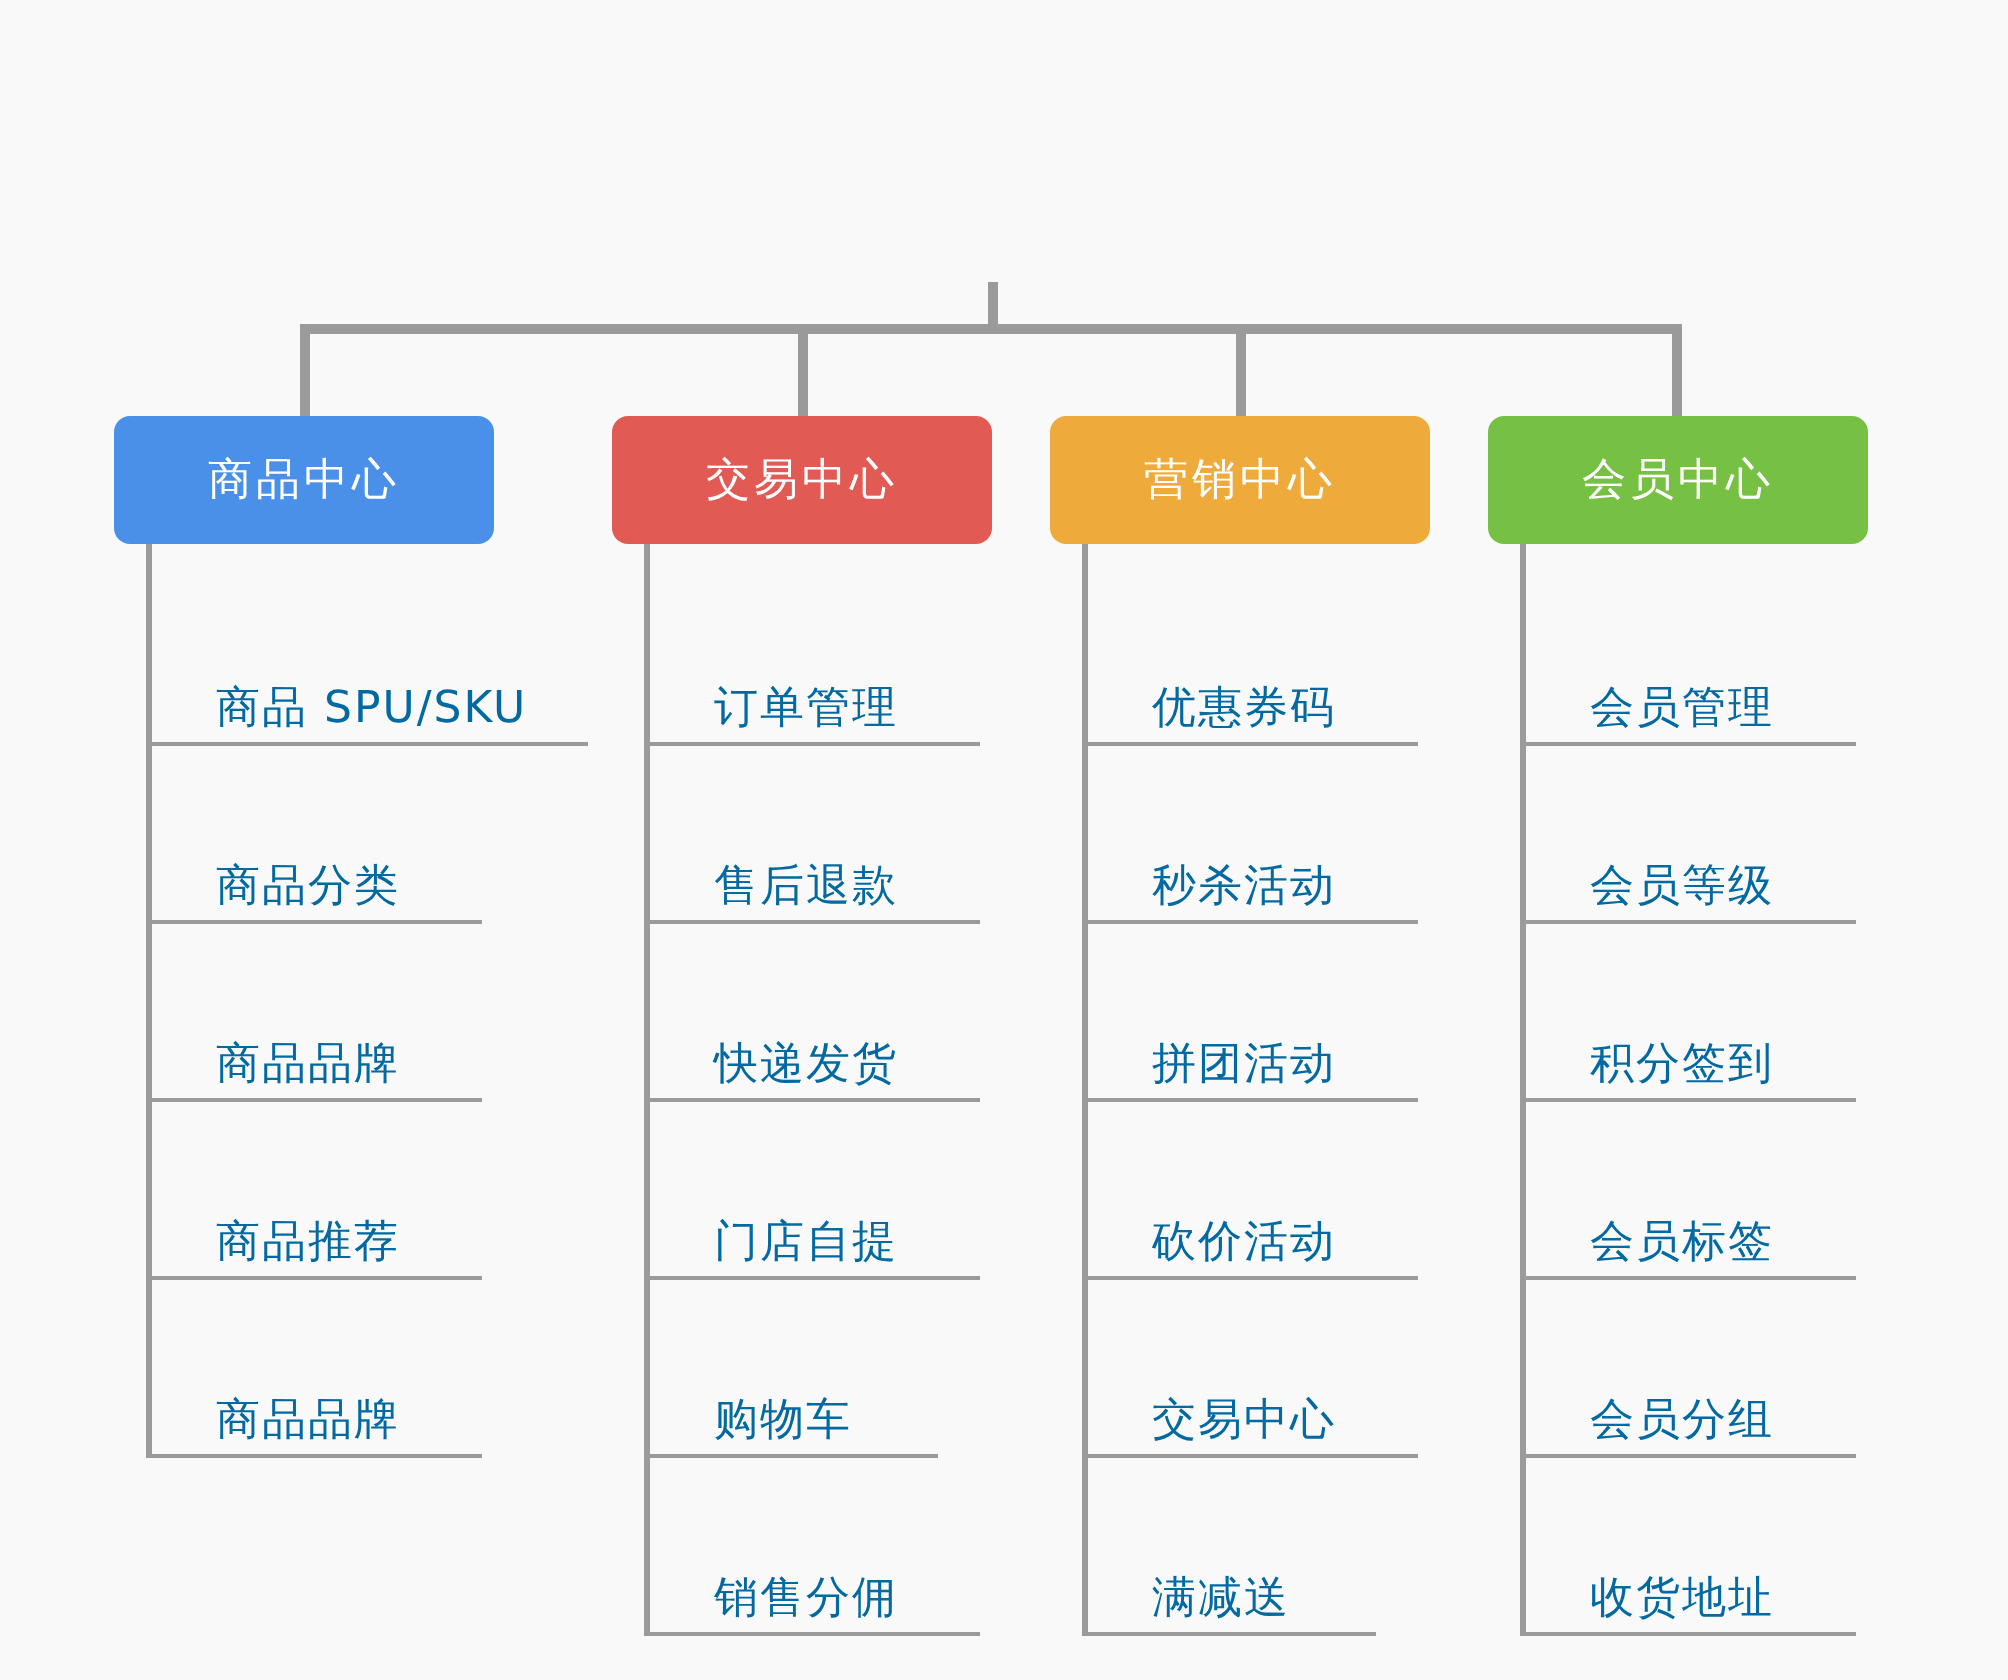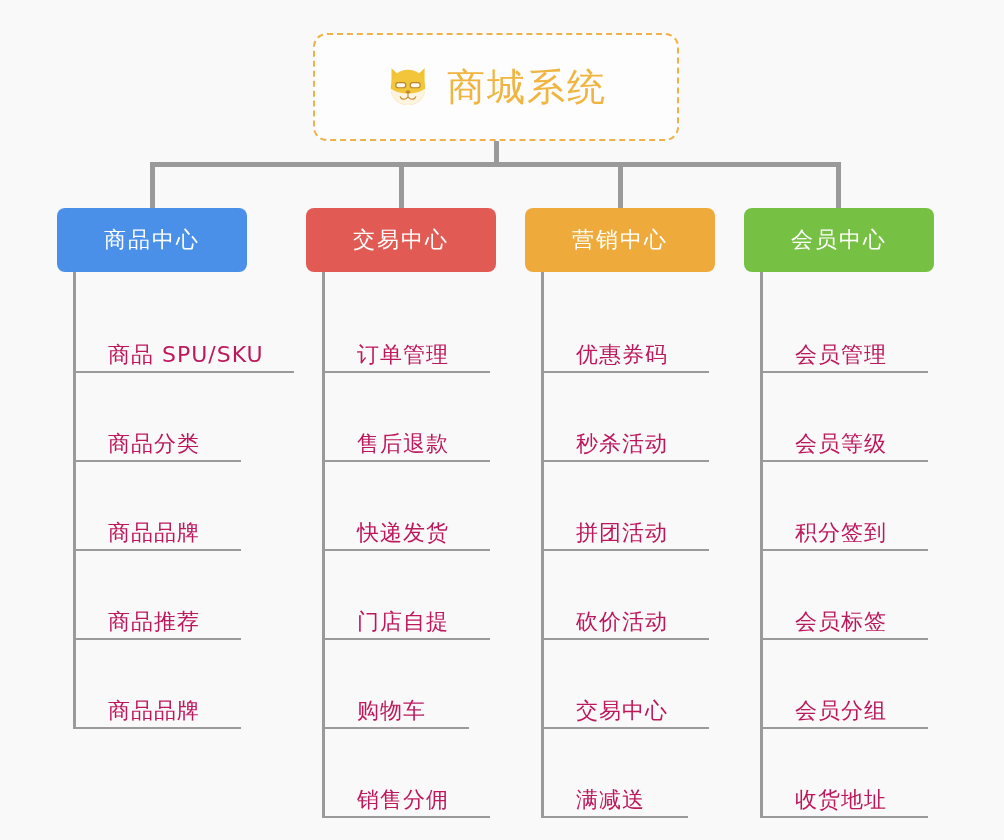--- a/index.html
+++ b/index.html
@@ -75,48 +75,33 @@
   .item {
     position: relative;
     height: 89px;
     border-bottom: 2px solid #9a9a9a;
     display: flex;
     align-items: flex-end;
     padding: 0 0 4px 32px;
   }
   .item-label {
     font-size: 22px;
-    color: #be185d;
+    color: #0369a1;
     letter-spacing: 1px;
     white-space: nowrap;
     line-height: 1.15;
   }
   
   .items .item:first-child { height: 75px; }
 </style>
 </head>
 <body>
 
 <div id="canvas">
 
-  <div class="root-node">
-    <svg class="root-icon" viewBox="0 0 64 64" aria-hidden="true">
-      <path d="M9 6 L9 26 L20 16 Z" fill="#f2c231"></path>
-      <path d="M55 6 L55 26 L44 16 Z" fill="#f2c231"></path>
-      <path d="M32 8 C47 8 56 19 56 33 C56 47 46 57 32 57 C18 57 8 47 8 33 C8 19 17 8 32 8 Z" fill="#f3c53a"></path>
-      <path d="M32 57 C18 57 8 47 8 34 C8 34 16 41 32 41 C48 41 56 34 56 34 C56 47 46 57 32 57 Z" fill="#fdf4e0"></path>
-      <rect x="15" y="26" width="14" height="7" rx="3.5" fill="#fffaf0" stroke="#b8862a" stroke-width="1.6"></rect>
-      <rect x="35" y="26" width="14" height="7" rx="3.5" fill="#fffaf0" stroke="#b8862a" stroke-width="1.6"></rect>
-      <path d="M32 36 L28 39 L32 42 L36 39 Z" fill="#c08b2e"></path>
-      <path d="M32 42 L32 46" stroke="#c08b2e" stroke-width="1.6" fill="none"></path>
-      <path d="M32 46 C27 51 22 49 21 45" stroke="#c08b2e" stroke-width="1.6" fill="none"></path>
-      <path d="M32 46 C37 51 42 49 43 45" stroke="#c08b2e" stroke-width="1.6" fill="none"></path>
-    </svg>
-    <span class="root-title">商城系统</span>
-  </div>
 
   <div class="conn conn-stem-root"></div>
   <div class="conn conn-hbar"></div>
   <div class="conn conn-drop" style="left:150px;"></div>
   <div class="conn conn-drop" style="left:399px;"></div>
   <div class="conn conn-drop" style="left:618px;"></div>
   <div class="conn conn-drop" style="left:836px;"></div>
 
   <div class="column" style="left:57px;">
     <div class="cat-box" style="background:#4a90e8;">

